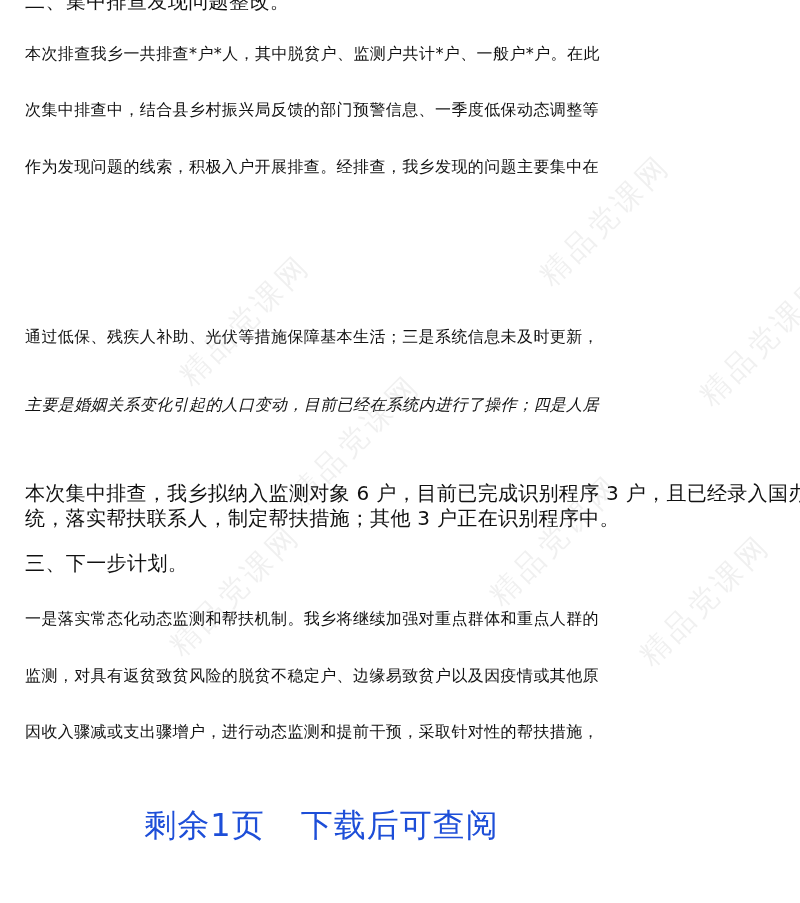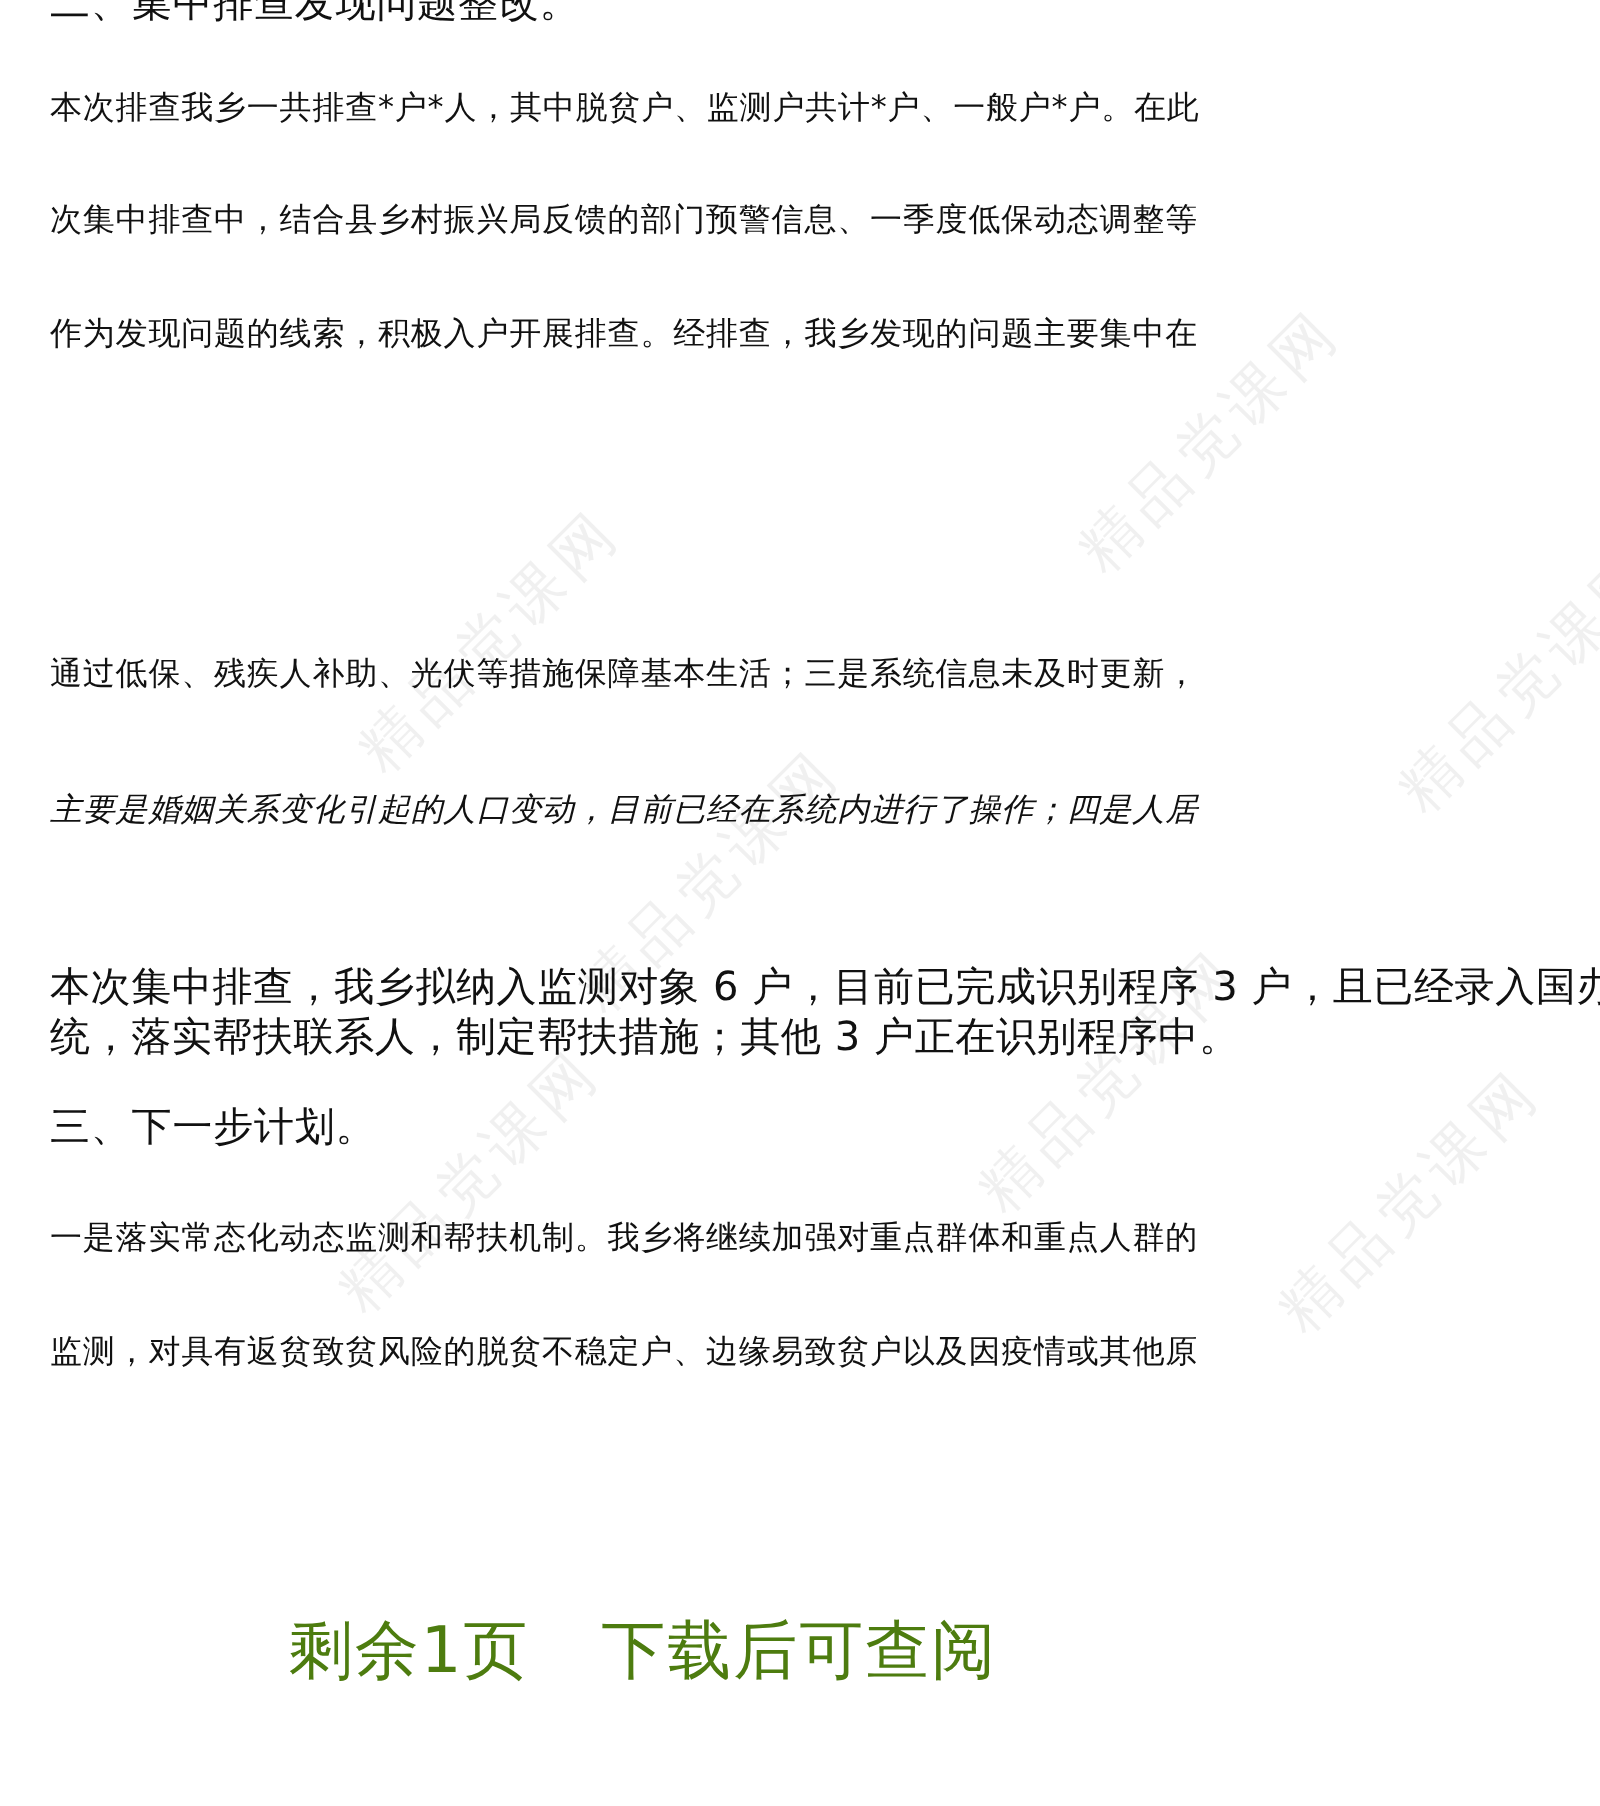--- a/index.html
+++ b/index.html
@@ -50,21 +50,21 @@
       letter-spacing: 4px;
     }
     .more-banner {
       position: absolute;
       left: 0;
       top: 800px;
       width: 643px;
       text-align: center;
       font-size: 32px;
       line-height: 50px;
-      color: #4d7c0f;
+      color: #1d4ed8;
       letter-spacing: 1px;
     }
     .more-banner .gap {
       display: inline-block;
       width: 36px;
     }
   </style>
 </head>
 <body>
 
@@ -86,18 +86,19 @@
   <div class="line" style="top:324px;">通过低保、残疾人补助、光伏等措施保障基本生活；三是系统信息未及时更新，</div>
   <div class="line" style="top:392px;font-style:italic;">主要是婚姻关系变化引起的人口变动，目前已经在系统内进行了操作；四是人居</div>
 
   <div class="line small" style="top:482px;">本次集中排查，我乡拟纳入监测对象 6 户，目前已完成识别程序 3 户，且已经录入国办系</div>
   <div class="line small" style="top:507px;">统，落实帮扶联系人，制定帮扶措施；其他 3 户正在识别程序中。</div>
 
   <div class="line heading" style="top:550px;">三、下一步计划。</div>
 
   <div class="line" style="top:606px;">一是落实常态化动态监测和帮扶机制。我乡将继续加强对重点群体和重点人群的</div>
   <div class="line" style="top:663px;">监测，对具有返贫致贫风险的脱贫不稳定户、边缘易致贫户以及因疫情或其他原</div>
+  <div class="line" style="top:719px;">因收入骤减或支出骤增户，进行动态监测和提前干预，采取针对性的帮扶措施，</div>
 
   <div class="more-banner">
     <span>剩余1页</span><span class="gap"></span><span>下载后可查阅</span>
   </div>
 
 </div>
 
 </body></html>

